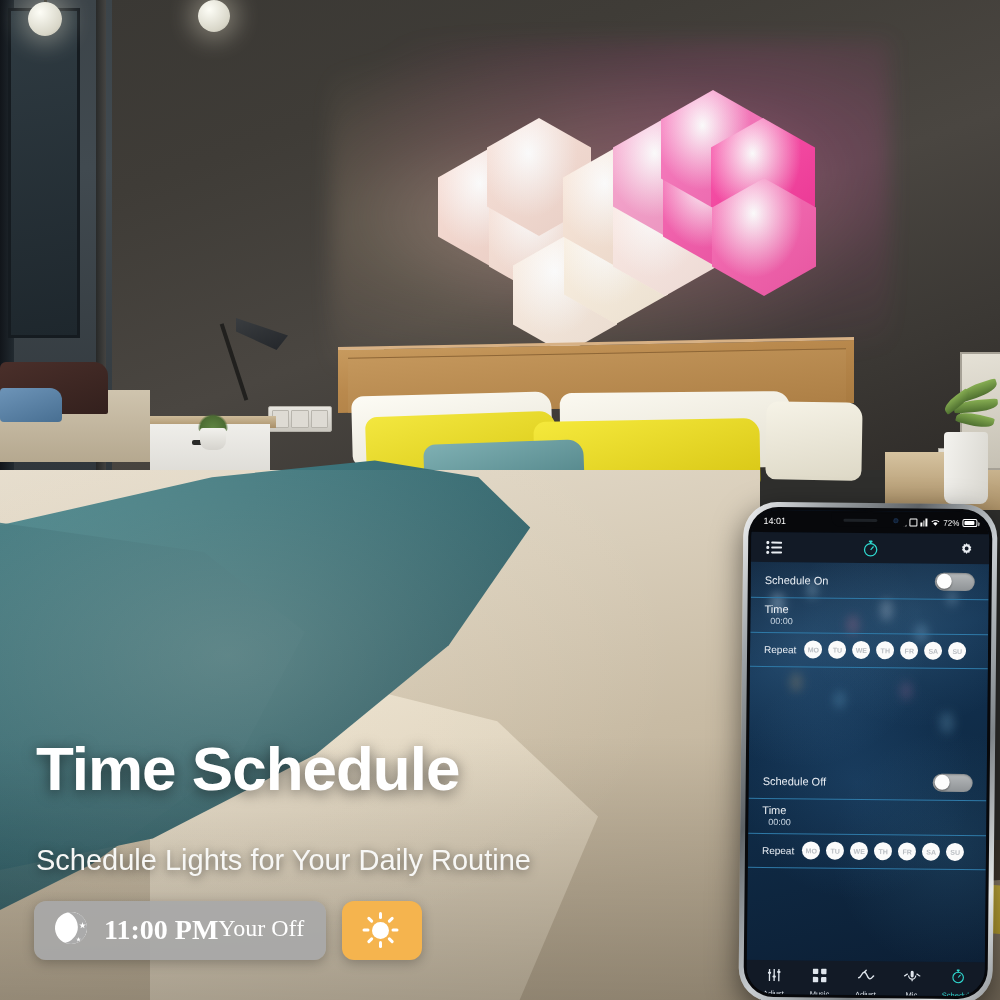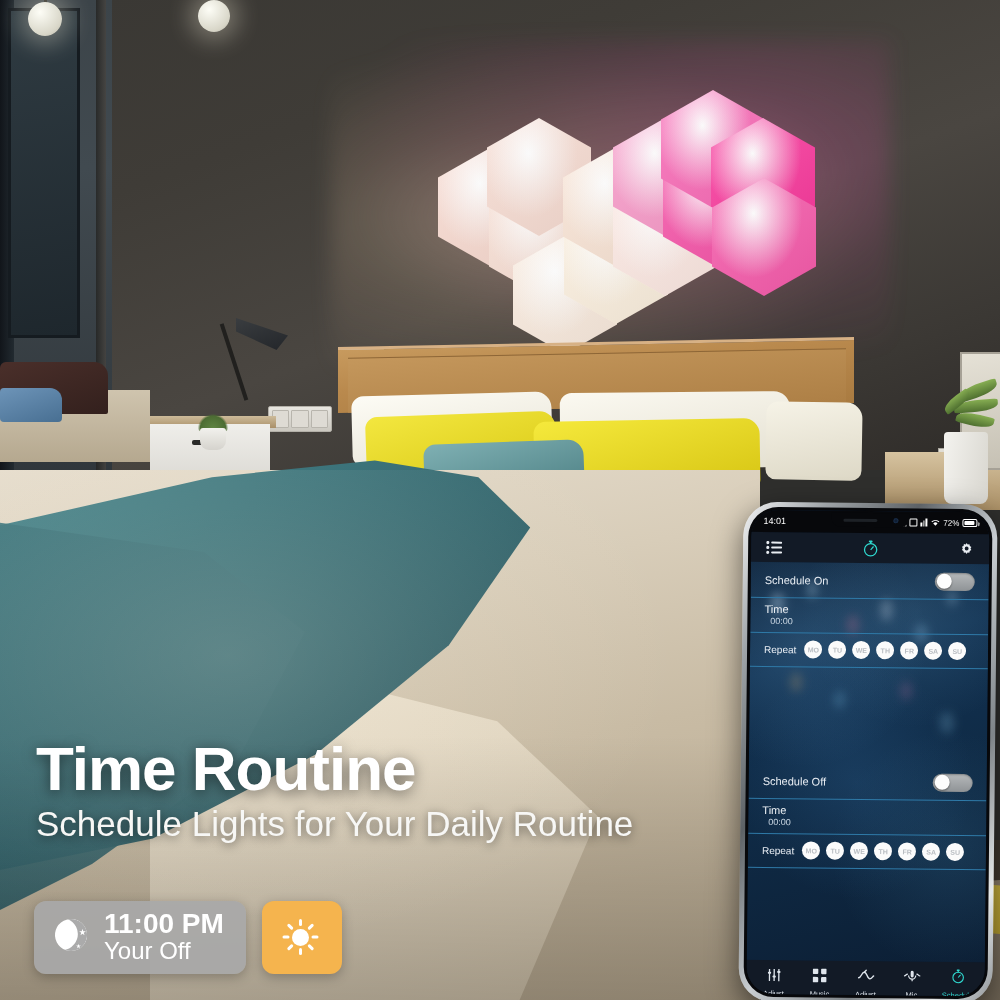--- a/index.html
+++ b/index.html
@@ -243,36 +243,36 @@
   }
 
   
   .headline {
     position:absolute; left:36px; top:738px;
     color:#ffffff; font-size:62px; font-weight:bold; letter-spacing:-1px;
     text-shadow:0 3px 14px rgba(0,0,0,.55);
     line-height:1;
   }
   .subhead {
-    position:absolute; left:36px; top:804px;
-    color:#f7f7f5; font-size:35px; font-weight:400;
+    position:absolute; left:36px; top:844px;
+    color:#f7f7f5; font-size:29px; font-weight:400;
     text-shadow:0 2px 10px rgba(0,0,0,.55);
   }
 
   
   .pills { position:absolute; left:34px; top:901px; display:flex; gap:16px; }
   .pill {
     display:flex; align-items:center; gap:12px;
     padding:9px 22px 10px 18px; border-radius:12px;
     box-shadow:0 3px 12px rgba(0,0,0,.25);
   }
   .pill-off { background:rgba(168,168,168,.92); }
   .pill-on  { background:#f5b44e; }
   .pill-ico { width:40px; height:40px; flex:0 0 40px; position:relative; }
-  .pill-txt { display:flex; flex-direction:column; line-height:1.03; }
+  .pill-txt { display:flex; flex-direction:row; line-height:1.03;font-family:Liberation Serif, serif; }
   .pill-time { color:#fff; font-size:28px; font-weight:bold; }
   .pill-sub  { color:#fff; font-size:24px; font-weight:400; }
 
   
   .moon { position:absolute; left:3px; top:2px; width:32px; height:32px; border-radius:50%;
     background:#fff; box-shadow:inset -9px 2px 0 0 rgba(168,168,168,.97); transform:rotate(18deg); }
   .star { position:absolute; background:#fff; }
   
   .sun-core { position:absolute; left:12px; top:12px; width:17px; height:17px; border-radius:50%; background:#fff; }
   .ray { position:absolute; background:#fff; border-radius:2px; left:19px; top:2px; width:3px; height:7px;
@@ -461,21 +461,21 @@
   <div class="rug-yellow"></div>
   <div class="rug-teal"></div>
   <div class="dark-floor"></div>
 
   <div class="mattress"></div>
   <div class="sheetfold"></div>
   <div class="blanket"></div>
   <div class="blanket2"></div>
   <div class="bedshadow"></div>
 
-  <div class="headline">Time Routine</div>
+  <div class="headline">Time Schedule</div>
   <div class="subhead">Schedule Lights for Your Daily Routine</div>
 
   <div class="pills">
     <div class="pill pill-off">
       <div class="pill-ico">
         <div class="moon"></div>
         <div class="star" style="left:27px;top:12px;width:7px;height:7px;clip-path:polygon(50% 0%,61% 35%,98% 35%,68% 57%,79% 91%,50% 70%,21% 91%,32% 57%,2% 35%,39% 35%);"></div>
         <div class="star" style="left:24px;top:27px;width:5px;height:5px;clip-path:polygon(50% 0%,61% 35%,98% 35%,68% 57%,79% 91%,50% 70%,21% 91%,32% 57%,2% 35%,39% 35%);"></div>
       </div>
       <div class="pill-txt">

